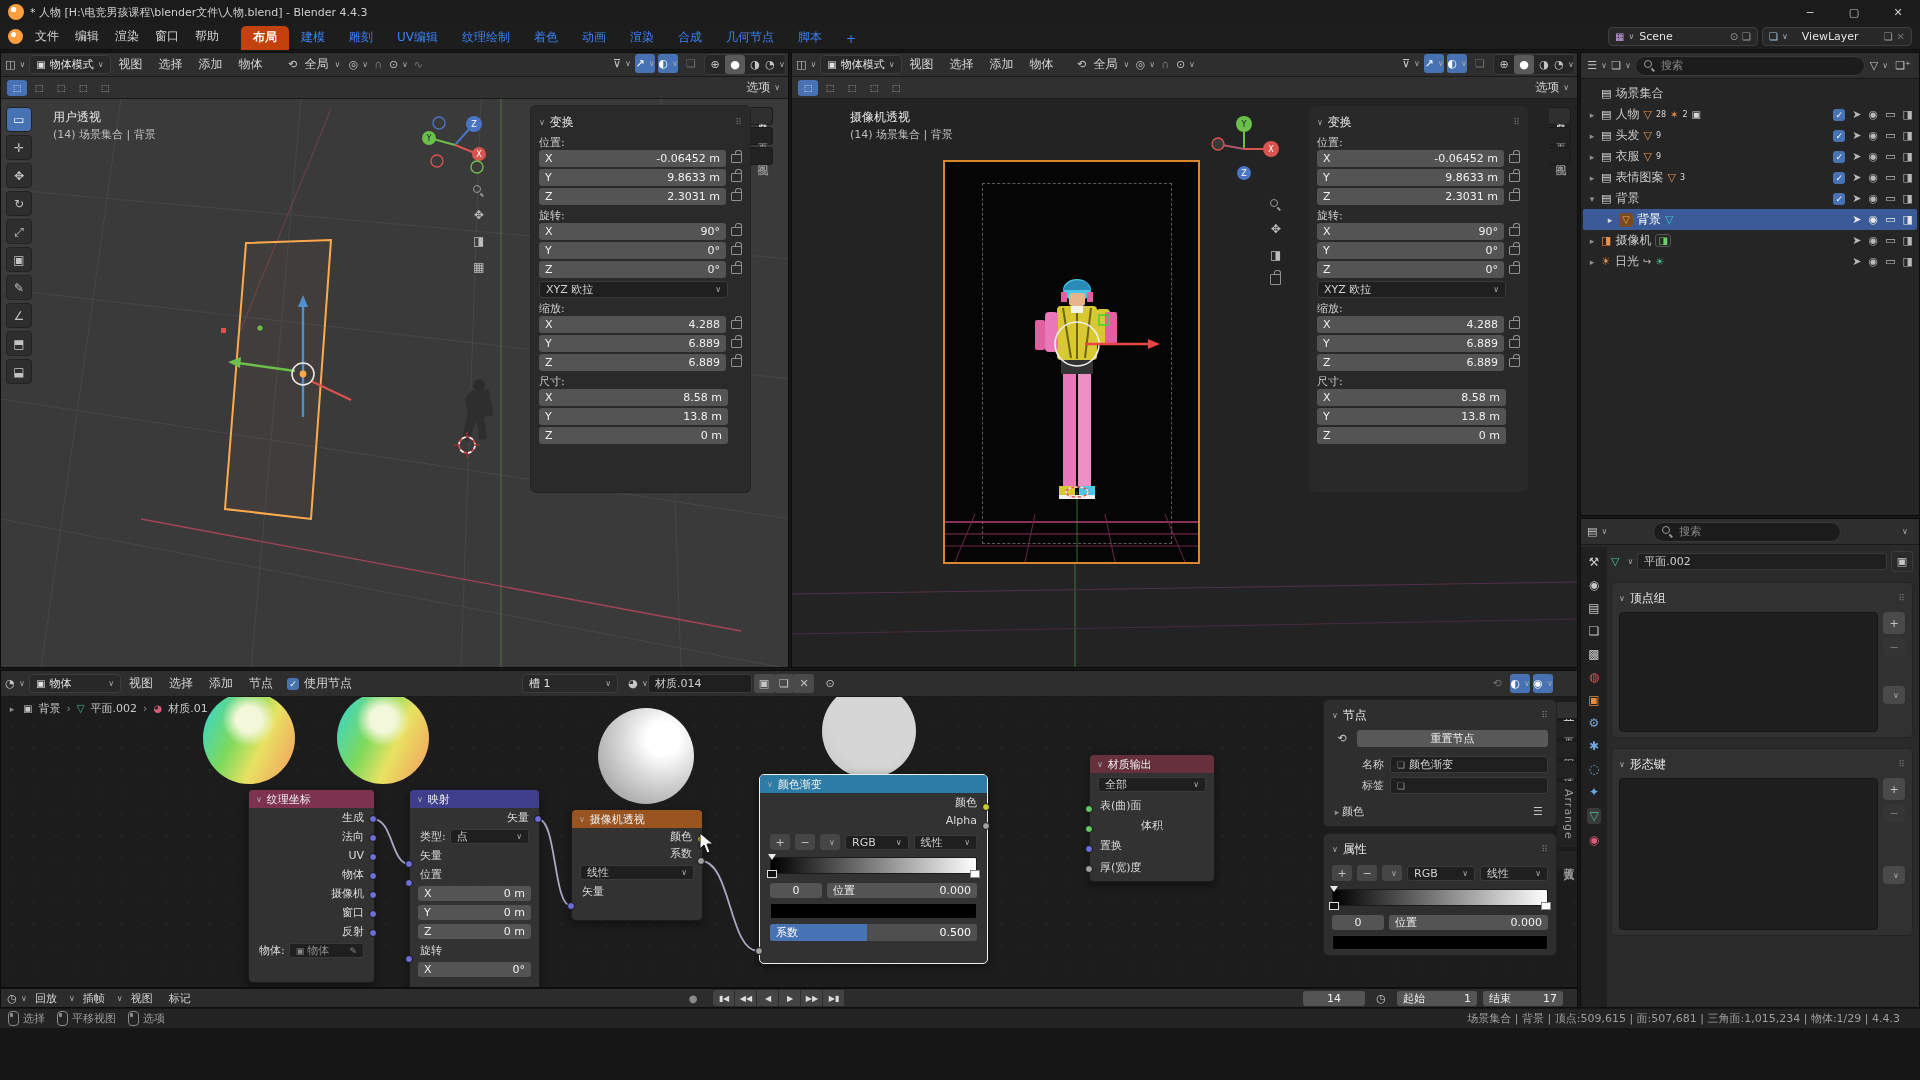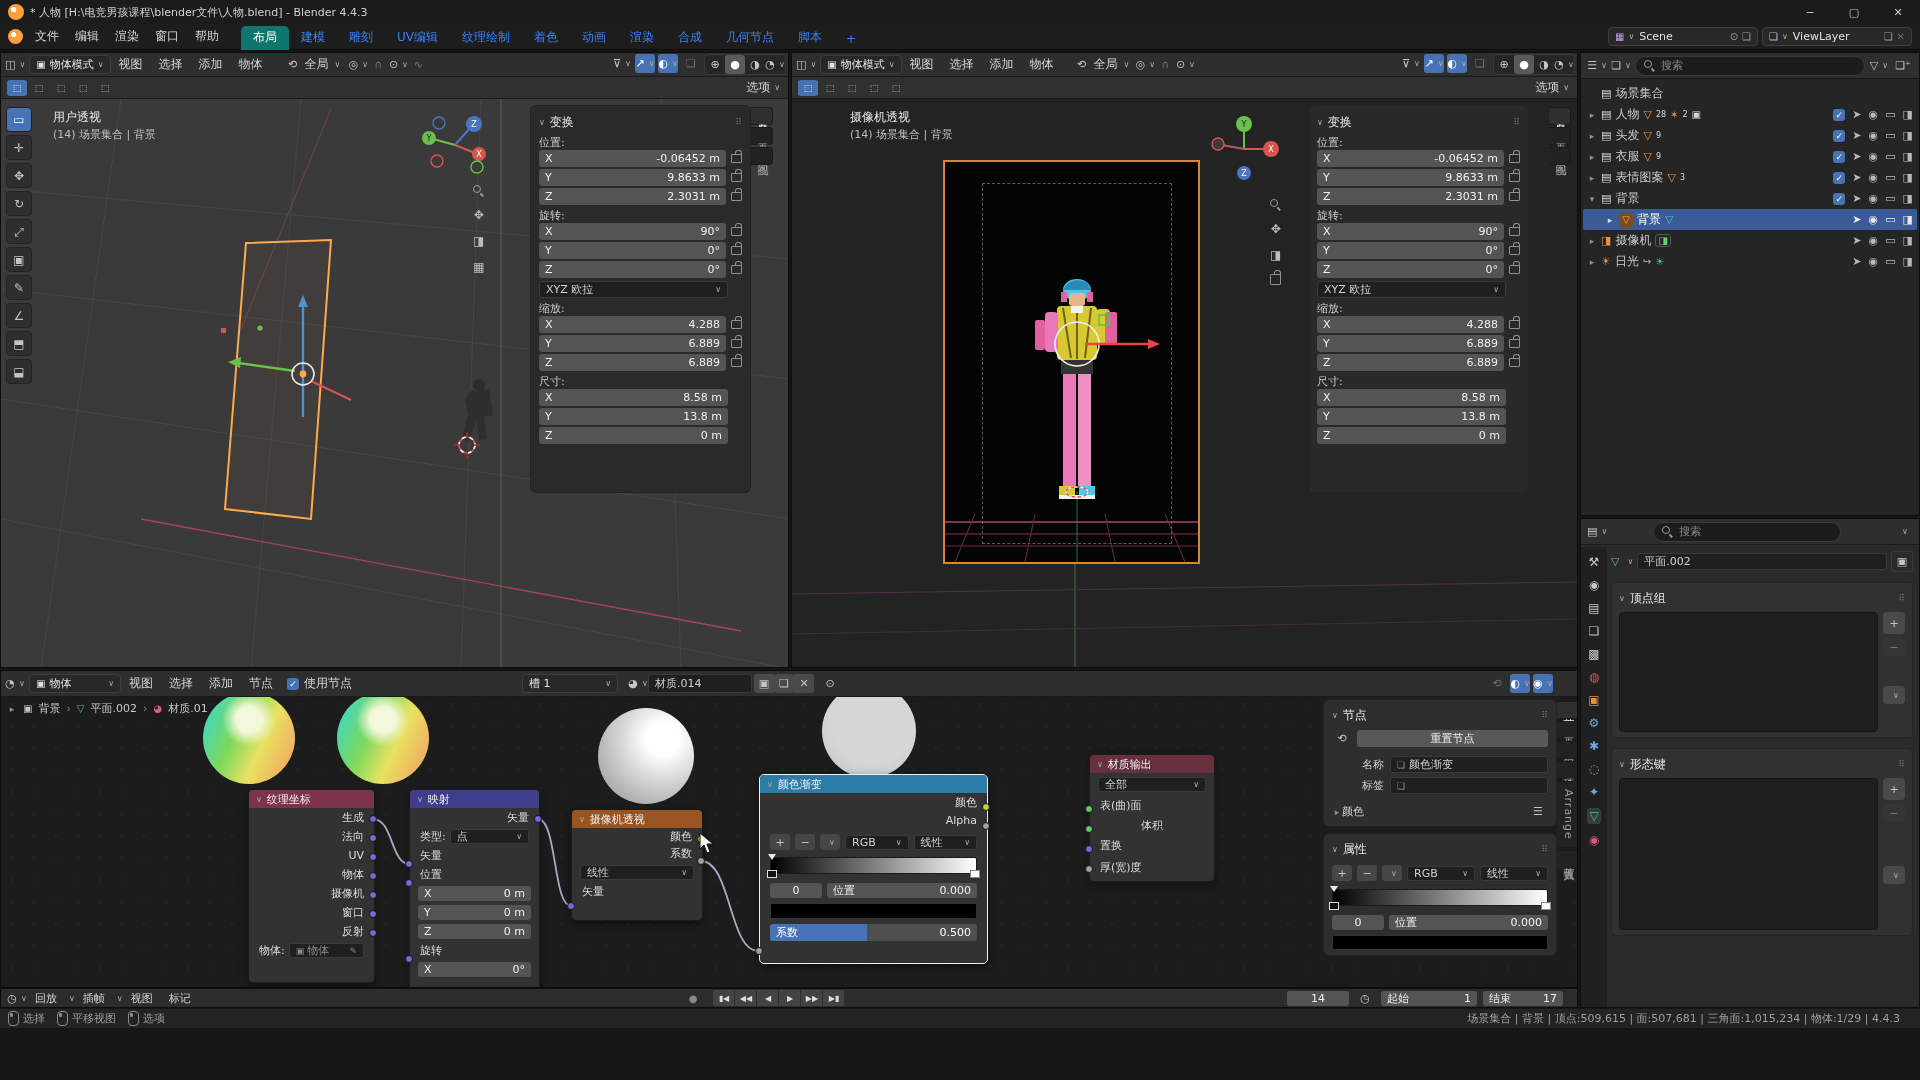--- a/index.html
+++ b/index.html
@@ -53,21 +53,21 @@
   .ramp .h1{position:absolute;right:-4px;bottom:-5px;width:8px;height:6px;background:#fff;border:1px solid #888;}
   .slider{position:relative;display:flex;align-items:center;background:#4f4f4f;border-radius:3px;height:17px;font-size:11px;color:#fff;overflow:hidden;}
   .slider .fill{position:absolute;left:0;top:0;bottom:0;background:#4772b3;}
   .slider span{position:relative;z-index:1;}
   .mouse{width:9px;height:13px;border:1px solid #8a8a8a;border-radius:4px;position:relative;display:inline-block;margin-right:4px;}
   .mouse::before{content:"";position:absolute;top:1px;left:1px;width:3px;height:4px;background:#8a8a8a;border-radius:1px;}
   .toolbtn{width:26px;height:25px;border-radius:4px;background:#2e2e2e;border:1px solid #222;display:flex;align-items:center;justify-content:center;color:#c3c3c3;font-size:12px;box-sizing:border-box;}
   .toolbtn.on{background:#4772b3;color:#fff;}
   .playbtn{width:21px;height:16px;display:flex;align-items:center;justify-content:center;background:#434343;color:#ddd;font-size:8px;border-right:1px solid #2c2c2c;}
   .tab{padding:3px 12px 4px 12px;color:#3b82f6;font-size:12px;border-radius:5px 5px 0 0;white-space:nowrap;}
-  .tab.on{background:#0f766e;color:#fdfdfd;}
+  .tab.on{background:#c2410c;color:#fdfdfd;font-weight:bold;}
   .wbtn{width:44px;height:24px;display:flex;align-items:center;justify-content:center;color:#cdcdcd;font-size:11px;}
   .glyph{display:inline-flex;align-items:center;justify-content:center;}
 </style>
 </head>
 <body>
 
 <div id="root">
 
   <div class="abs row" style="left:0;top:0;width:1920px;height:24px;background:#1b1b1b;">
     <span class="glyph" style="width:16px;height:16px;margin:0 6px 0 8px;border-radius:50%;background:radial-gradient(circle at 35% 35%,#fff 0 18%,#ff9f3f 20% 100%);"></span>
@@ -104,21 +104,21 @@
       <span class="dd" style="width:150px;">
         <span class="glyph" style="color:#c9a0e8;font-size:10px;">▦</span>
           <span class="chev">∨</span>
         <span style="margin-left:5px;">Scene</span>
         <span style="margin-left:auto;color:#9a9a9a;font-size:10px;">⊙</span>
         <span style="color:#9a9a9a;font-size:10px;margin-left:4px;">❏</span>
       </span>
       <span class="dd" style="width:150px;">
         <span class="glyph" style="color:#9ec3e8;font-size:10px;">❏</span>
           <span class="chev">∨</span>
-        <span style="margin-left:5px;">ViewLayer</span>
+        <span style="margin-left:14px;">ViewLayer</span>
         <span style="margin-left:auto;color:#9a9a9a;font-size:10px;">❏</span>
         <span style="color:#6e6e6e;font-size:10px;margin-left:4px;">✕</span>
       </span>
     </span>
   </div>
 
   <div class="ed" style="left:0;top:52px;width:789px;height:616px;background:#3a3a3a;">
 
     <svg class="abs" style="left:0;top:46px;" width="789" height="570">
       <g stroke="#474747" stroke-width="1">
@@ -1151,21 +1151,21 @@
       <span class="playbtn">◀</span>
       <span class="playbtn">▶</span>
       <span class="playbtn">▶▶</span>
       <span class="playbtn">▶▮</span>
     </span>
     <span style="margin-left:auto;display:flex;align-items:center;gap:6px;margin-right:14px;">
       <span class="field" style="width:62px;justify-content:center;height:15px;">
           <span>14</span>
         </span>
       <span class="ibtn">◷</span>
-      <span class="field" style="width:96px;height:15px;justify-content:center;">
+      <span class="field" style="width:80px;height:15px;justify-content:center;">
           <span>起始</span>
           <span class="v">1</span>
         </span>
       <span class="field" style="width:80px;height:15px;">
           <span>结束</span>
           <span class="v">17</span>
         </span>
     </span>
   </div>
 

